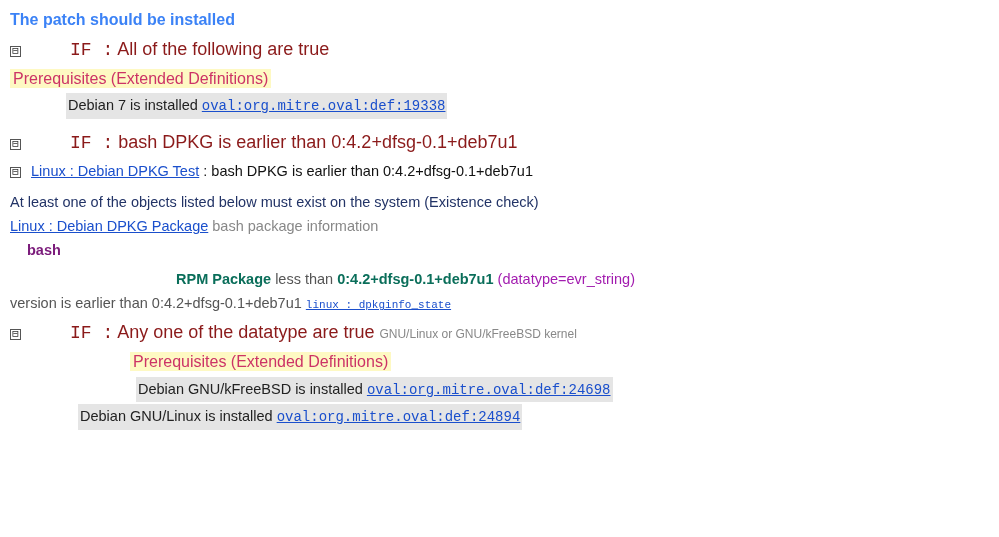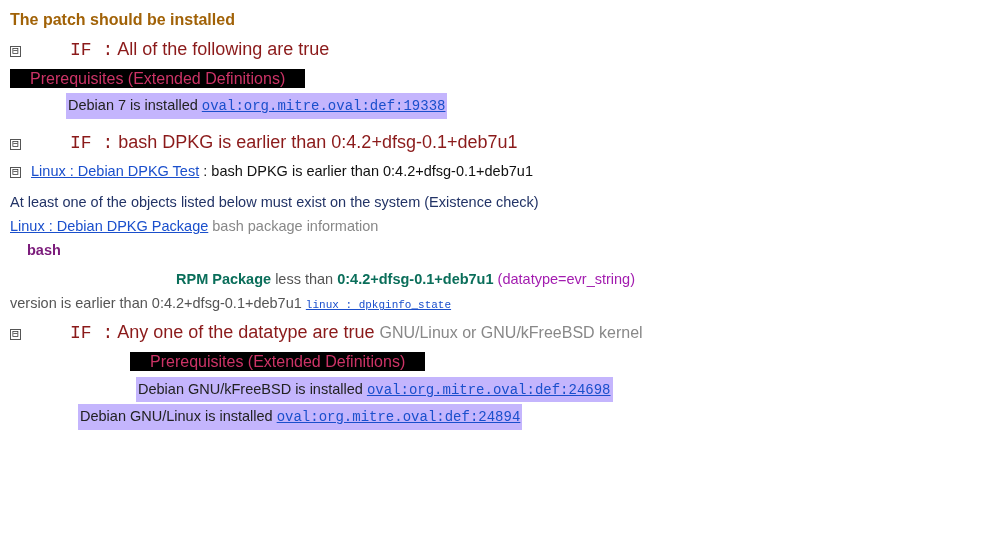--- a/index.html
+++ b/index.html
@@ -8,21 +8,21 @@
     background: #fff;
     margin: 0;
     padding: 8px 10px;
     width: 999px;
     box-sizing: border-box;
     color: #222;
     line-height: 1.55;
   }
   .title {
     font-weight: bold;
-    color: #a16207;
+    color: #3b82f6;
     font-size: 16px;
     margin-bottom: 3px;
   }
   .lvl1 { margin-left: 30px; }
   .lvl2 { margin-left: 50px; }
   .lvl3 { margin-left: 82px; }
   .lvl4 { margin-left: 122px; }
   .lvl5 { margin-left: 160px; }
   .line { margin: 2px 0; }
 
@@ -38,28 +38,28 @@
     font-family: "Courier New", monospace;
     color: #333;
     margin-right: 6px;
     background: #fff;
     box-sizing: border-box;
     cursor: pointer;
   }
 
   .ifclause { color: #8b1a1a; font-size: 18px; }
   .ifword  { font-family: "Courier New", monospace; font-size: 18px; letter-spacing: 0; margin-left: 39px; }
-  .prereq-hdr { color: #cc3366; font-size: 16px; background: #000000; padding: 1px 20px; }
-  .prereq-item { background: #c4b5fd; padding: 1px 2px; display: inline-block; }
+  .prereq-hdr { color: #cc3366; font-size: 16px; background: #fef9c3; padding: 1px 3px; }
+  .prereq-item { background: #e5e5e5; padding: 1px 2px; display: inline-block; }
   .oval-link { color: #1a4fcc; text-decoration: underline; font-family: "Courier New", monospace; font-size: 14px; }
   .link-u { color: #1a4fcc; text-decoration: underline; }
   .desc-black { color: #111; }
   .note-navy { color: #223366; }
   .note-gray { color: #888; }
-  .comp-annot { color: #888; font-size: 16px; }
+  .comp-annot { color: #888; font-size: 12px; }
   .pkgname { color: #7a1a7a; font-weight: bold; margin-left: 17px; }
   .rpmv { color: #0a6e5a; font-weight: bold; }
   .lessthan { color: #555; }
   .evr { color: #0a6e5a; font-weight: bold; }
   .datatype { color: #a21caf; }
   .state-link { color: #1a4fcc; text-decoration: underline; font-family: "Courier New", monospace; font-size: 11px; }
   .ver-earlier { color: #555; }
 </style>
 </head>
 <body>

